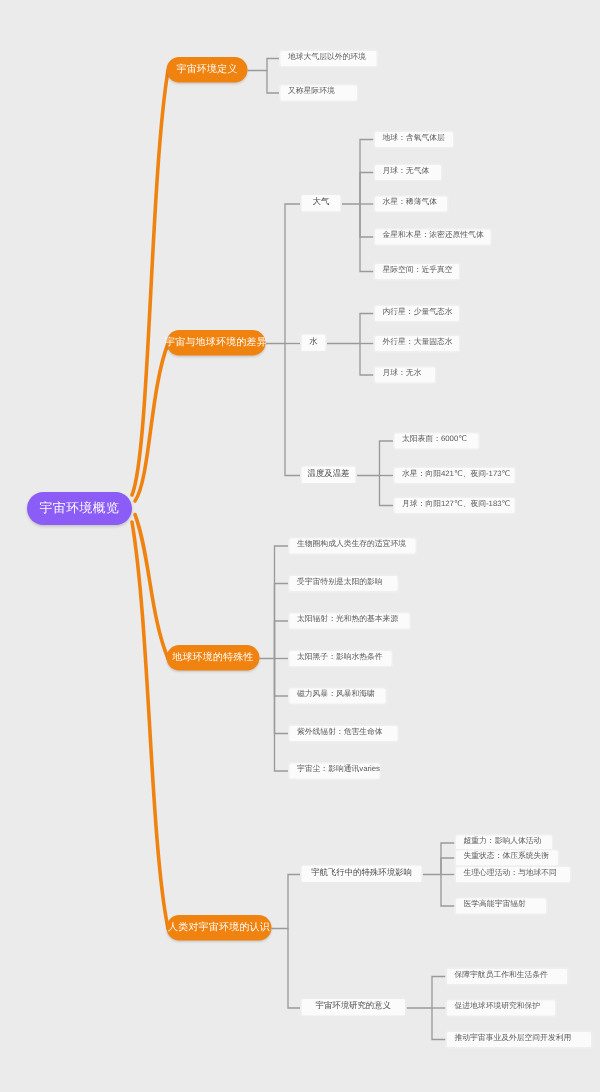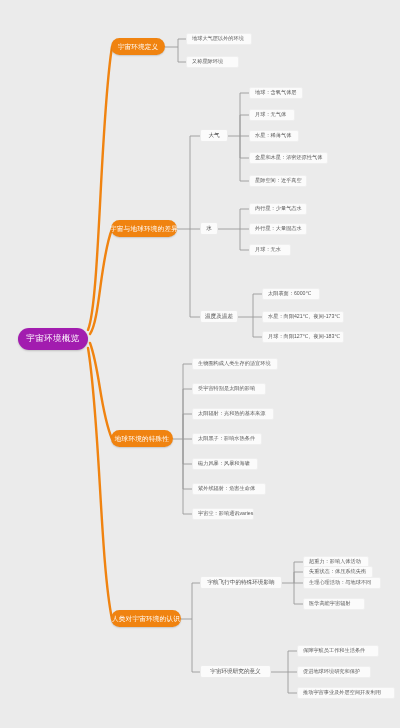--- a/index.html
+++ b/index.html
@@ -15,21 +15,21 @@
   .node{
     position:absolute;
     box-sizing:border-box;
     display:flex;align-items:center;justify-content:center;
     white-space:nowrap;
     line-height:1.1;
   }
 
   
   .root{
-    background:#a21caf;
+    background:#8b5cf6;
     color:#ffffff;
     border-radius:11px;
     font-size:8.5px;
     letter-spacing:.4px;
     padding:0 8px;
     box-shadow:0 1px 2px rgba(0,0,0,.18);
   }
 
   
   .l1{

